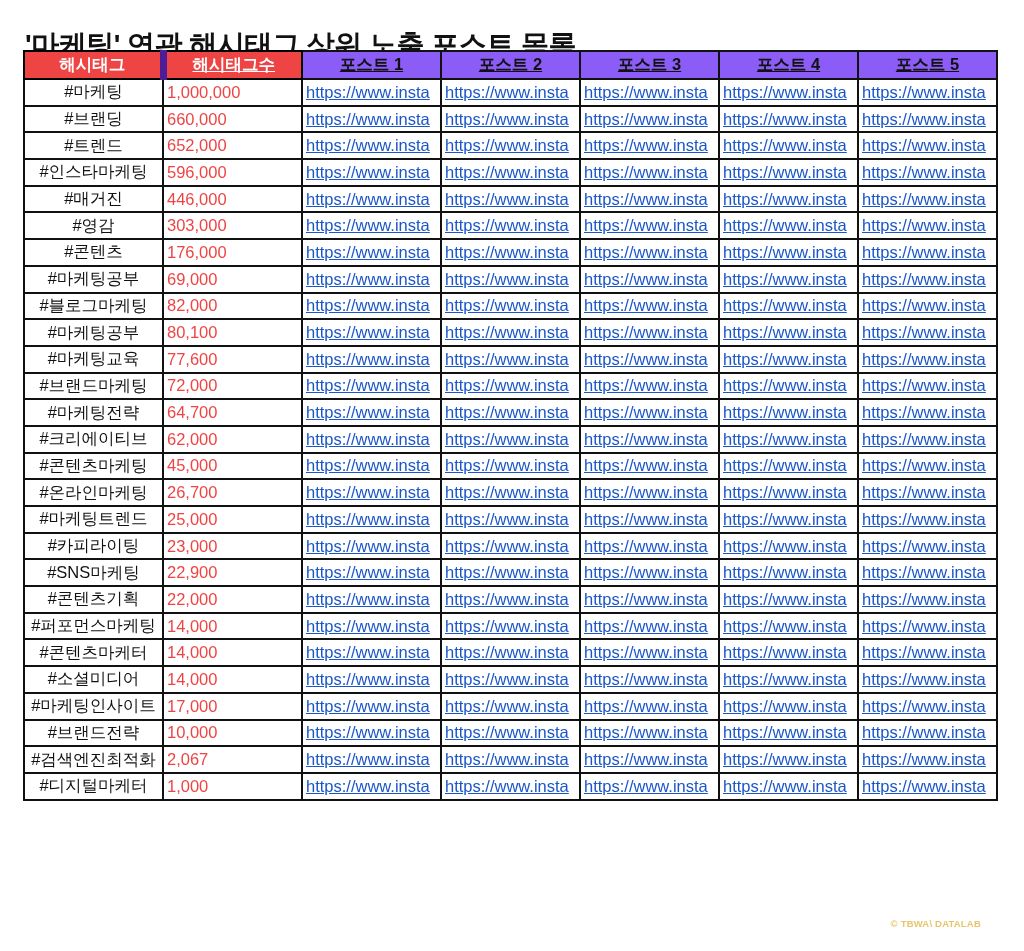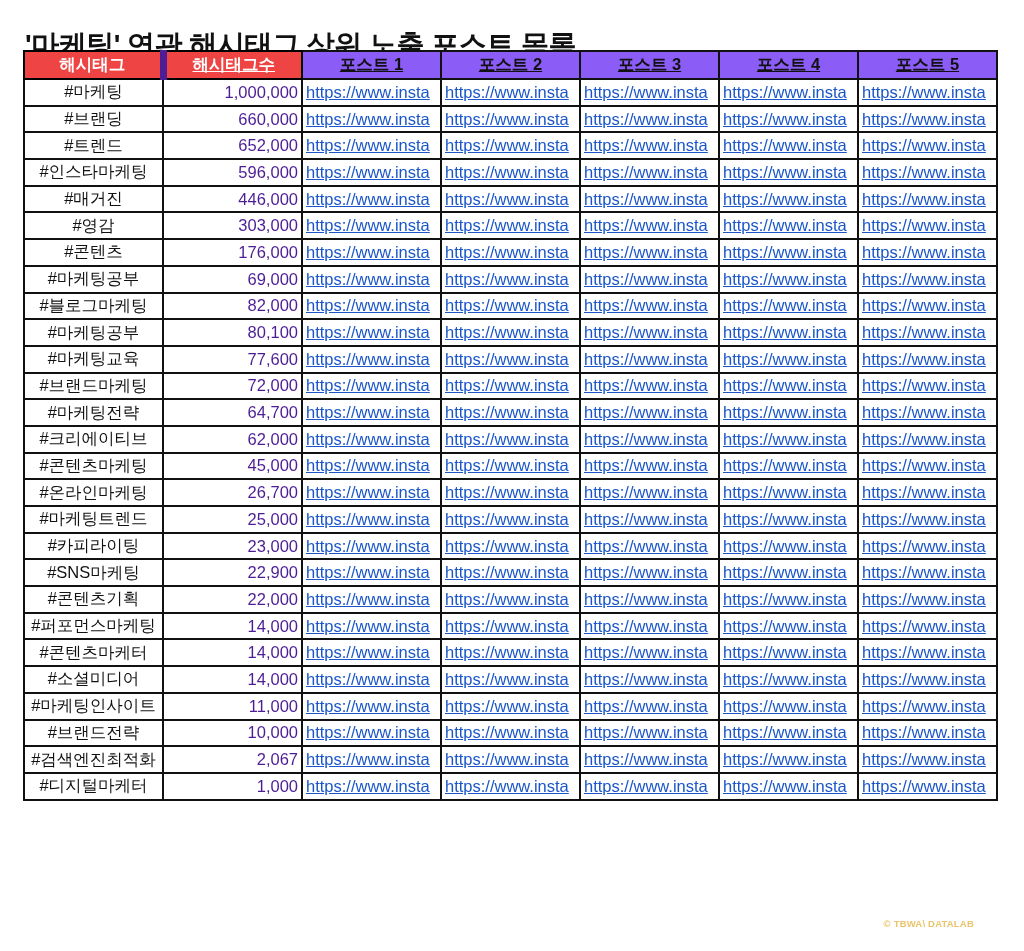--- a/index.html
+++ b/index.html
@@ -10,23 +10,23 @@
     table { position: absolute; left: 23px; top: 50px; border-collapse: collapse;
             table-layout: fixed; width: 973px; }
     col { width: 139px; }
     th, td { border: 2px solid #111; height: 26.7px; padding: 0 3px; font-size: 16.5px;
              white-space: nowrap; overflow: hidden; box-sizing: border-box; }
     th { font-weight: bold; text-align: center; height: 28px; }
     th.dark { background: #ef4444; color: #fff; border-right-color: #fff; border-color: #000; }
     th.dark + th.dark { border-left: 7px solid #4c1d95; text-decoration: underline; }
     th.light { background: #8b5cf6; color: #111; text-decoration: underline; }
     td.tag { text-align: center; color: #111; }
-    td.num { text-align: right; color: #4c1d95; }
+    td.num { text-align: left; color: #ef4444; }
     td.link { color: #1a56c9; text-decoration: underline; text-overflow: clip; padding-left: 3px; padding-right: 0; }
-    .footer { position: absolute; right: 50px; top: 918px; font-size: 9.5px; font-weight: bold;
+    .footer { position: absolute; right: 43px; top: 918px; font-size: 9.5px; font-weight: bold;
               color: #e9c46a; letter-spacing: 0.2px; }
   </style>
 </head>
 <body>
 
 <div class="title">'마케팅' 연관 해시태그 상위 노출 포스트 목록</div>
 
 <table>
   <colgroup>
       <col>
@@ -251,21 +251,21 @@
         <td class="tag">#소셜미디어</td>
         <td class="num">14,000</td>
         <td class="link">https://www.insta</td>
         <td class="link">https://www.insta</td>
         <td class="link">https://www.insta</td>
         <td class="link">https://www.insta</td>
         <td class="link">https://www.insta</td>
       </tr>
       <tr>
         <td class="tag">#마케팅인사이트</td>
-        <td class="num">11,000</td>
+        <td class="num">17,000</td>
         <td class="link">https://www.insta</td>
         <td class="link">https://www.insta</td>
         <td class="link">https://www.insta</td>
         <td class="link">https://www.insta</td>
         <td class="link">https://www.insta</td>
       </tr>
       <tr>
         <td class="tag">#브랜드전략</td>
         <td class="num">10,000</td>
         <td class="link">https://www.insta</td>

